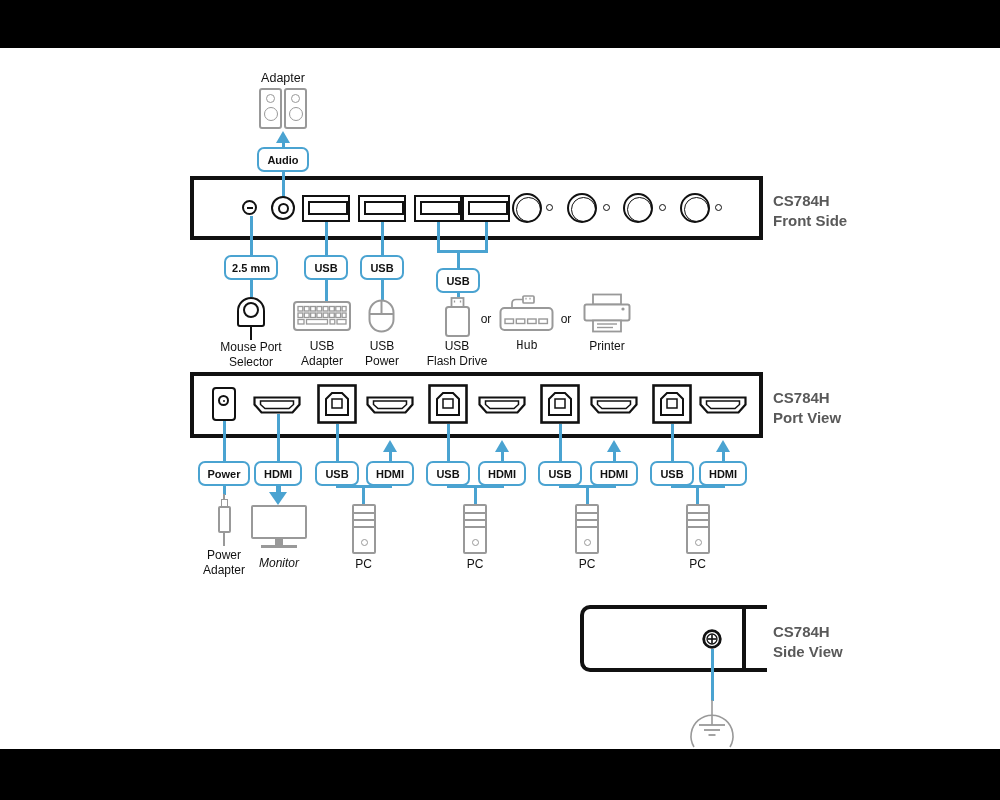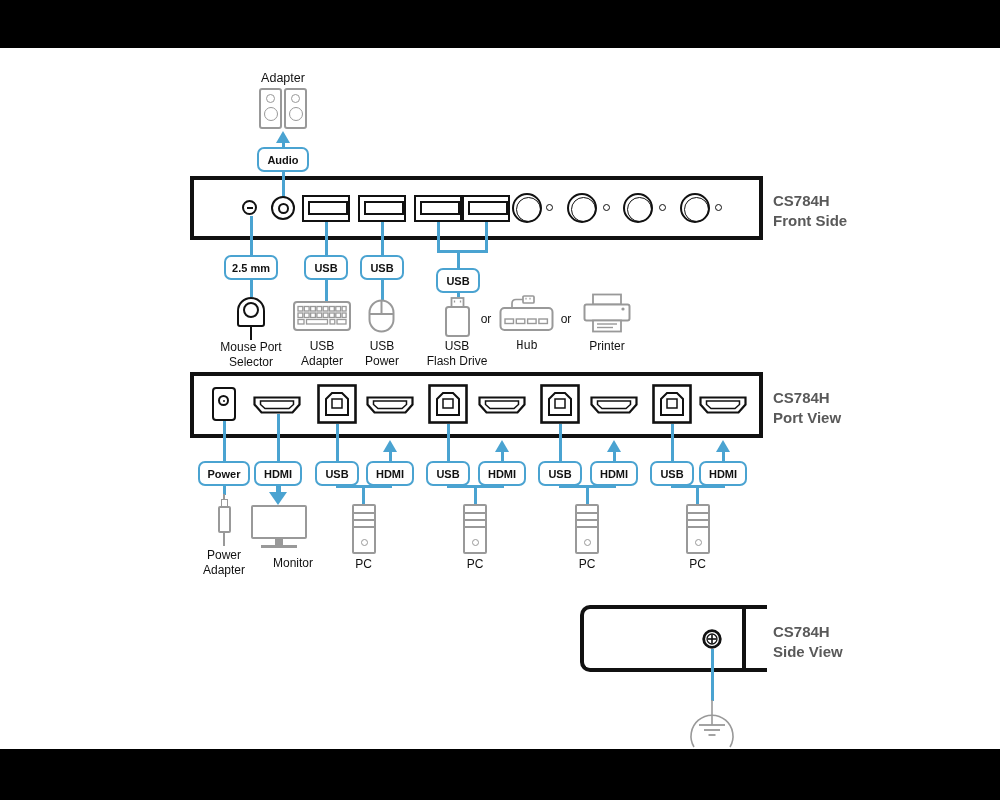--- a/index.html
+++ b/index.html
@@ -281,21 +281,21 @@
   <div class="abs" style="left:217.5px;top:506px;width:13px;height:27px;border:2px solid var(--gray);border-radius:2px;background:#fff;"></div>
   <div class="abs" style="left:223px;top:533px;width:2px;height:13px;background:var(--gray);"></div>
   <div class="lbl" style="left:174px;top:548px;">
     <div>Power</div>
     <div>Adapter</div>
   </div>
 
   <div class="abs" style="left:251px;top:505px;width:56px;height:34px;border:2.5px solid var(--gray);border-radius:2px;background:#fff;"></div>
   <div class="abs" style="left:275px;top:539px;width:8px;height:6px;background:var(--gray);"></div>
   <div class="abs" style="left:261px;top:545px;width:36px;height:3px;background:var(--gray);"></div>
-  <div class="lbl" style="left:243px;top:556px;">Monitor</div>
+  <div class="lbl" style="left:229px;top:556px;font-style:italic;">Monitor</div>
 
   <div class="vline" style="left:335.5px;top:424px;height:37px;z-index:3;"></div>
   <div class="arrow-up" style="left:383px;top:440px;z-index:3;"></div>
   <div class="vline" style="left:388.5px;top:450px;height:11px;"></div>
   <div class="pill" style="left:315px;top:461px;width:44px;">USB</div>
   <div class="pill" style="left:366px;top:461px;width:48px;">HDMI</div>
   <div class="vline" style="left:335.5px;top:479px;height:9px;"></div>
   <div class="vline" style="left:388.5px;top:479px;height:9px;"></div>
   <div class="hline" style="left:335.5px;top:485px;width:56px;"></div>
   <div class="vline" style="left:362px;top:487px;height:17px;"></div>

